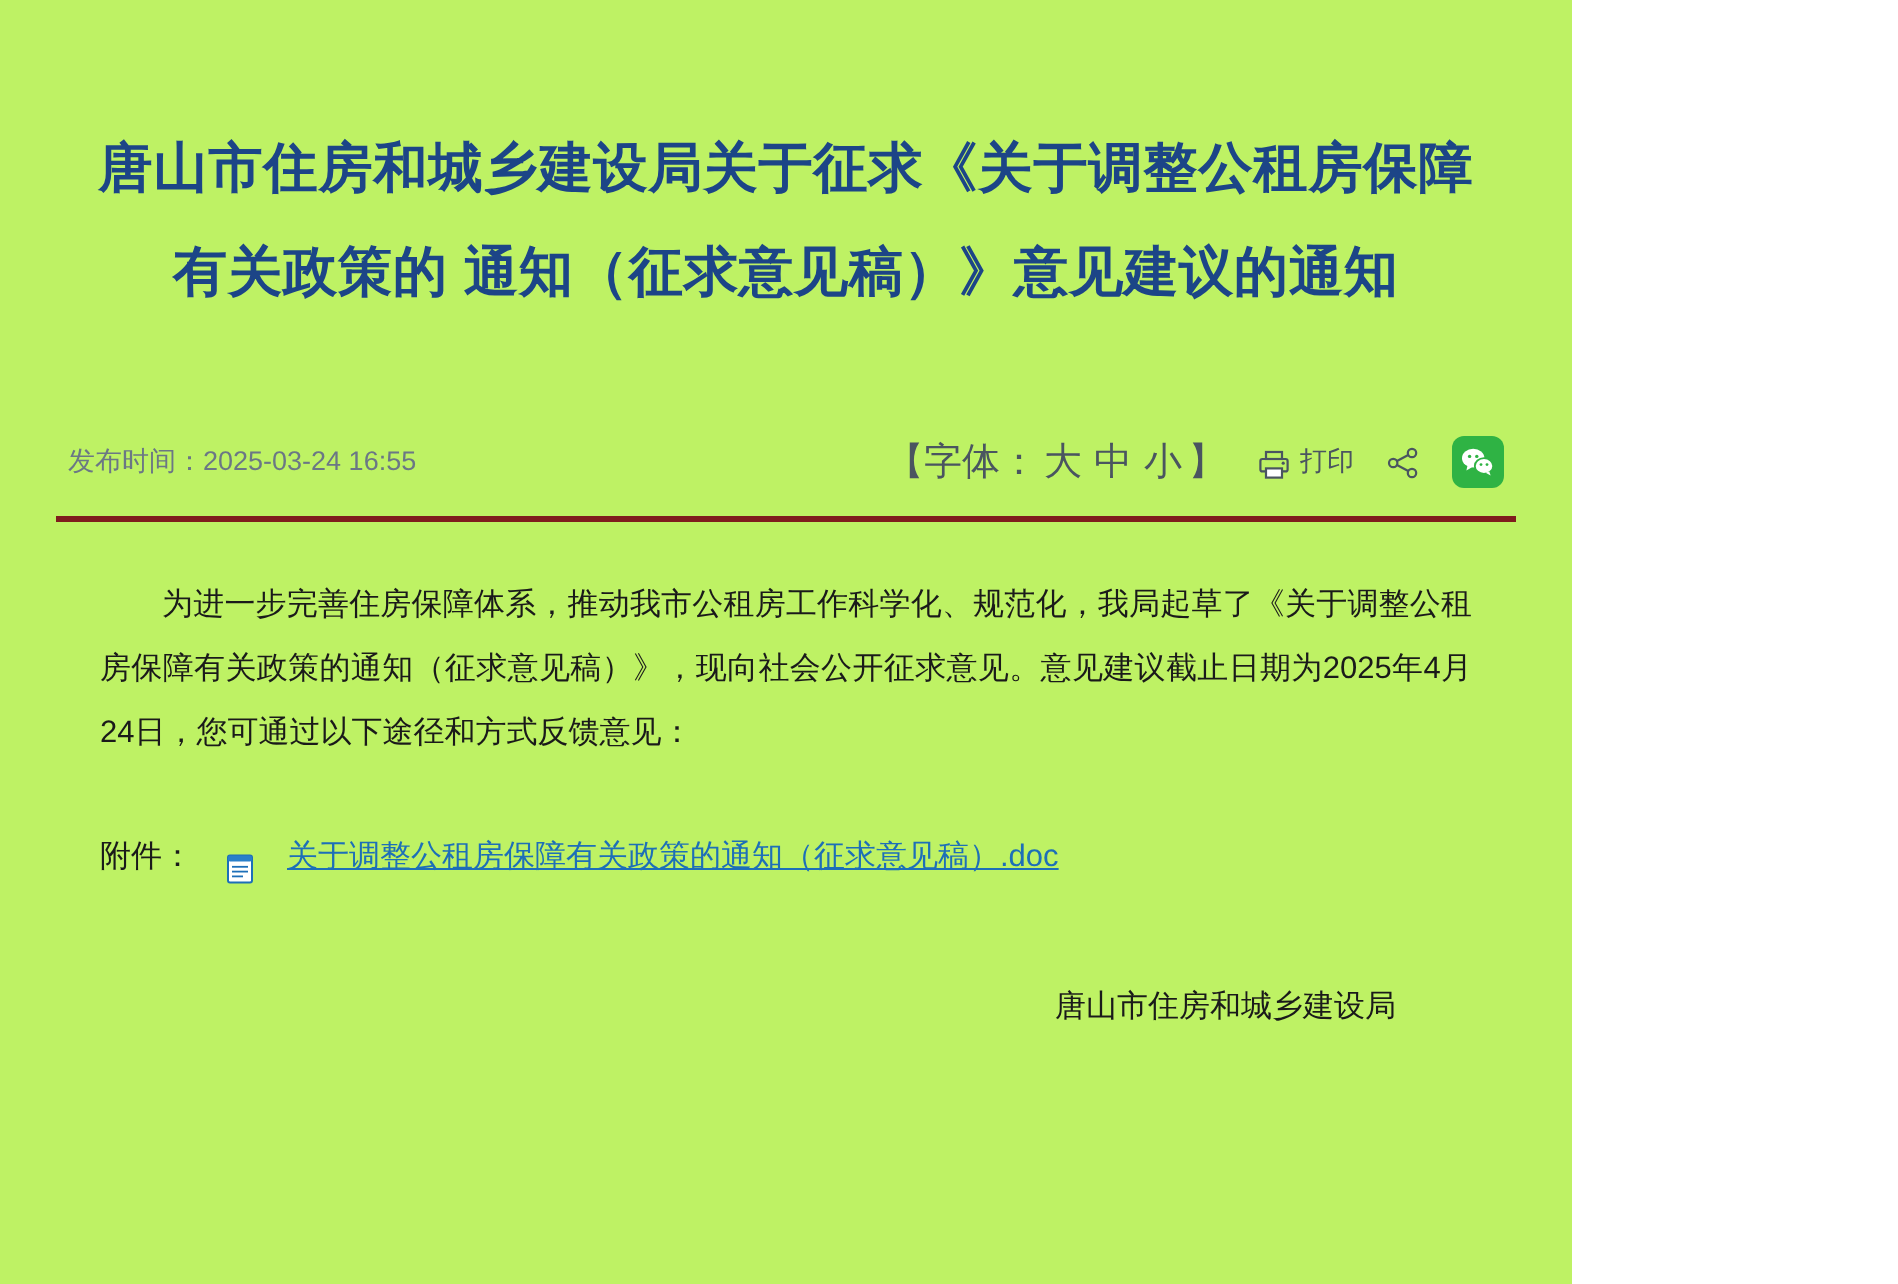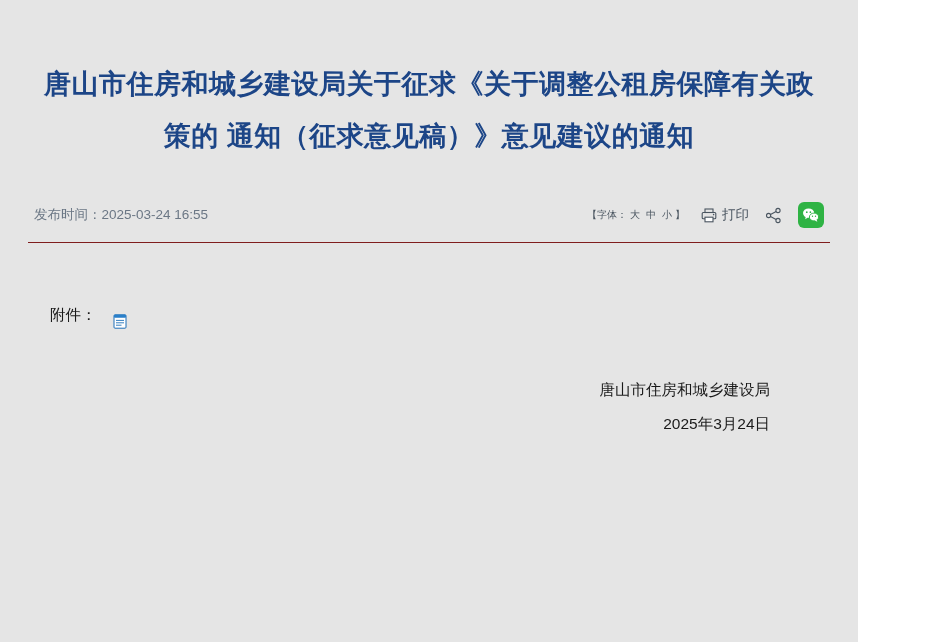--- a/index.html
+++ b/index.html
@@ -9,72 +9,72 @@
   }
   body {
     width: 949px;
     height: 642px;
     font-family: "Liberation Sans", sans-serif;
     color: #333;
     overflow: hidden;
   }
   .page {
     position: relative;
-    width: 858px;
+    width: 786px;
     height: 642px;
-    background: #e5e5e5;
+    background: #bef264;
     box-sizing: border-box;
   }
   .article {
     padding: 0 28px;
   }
   .title {
     margin: 0;
     padding: 58px 12px 0 12px;
     font-size: 27px;
     line-height: 52px;
     font-weight: bold;
     color: #1c4587;
     text-align: center;
     letter-spacing: 0.5px;
   }
   .meta-bar {
     position: relative;
-    margin-top: 40px;
+    margin-top: 56px;
     padding: 0 6px 14px 6px;
     display: flex;
     align-items: center;
     font-size: 13.5px;
     color: #6b7785;
-    border-bottom: 1px solid #7f1d1d;
+    border-bottom: 3px solid #7f1d1d;
   }
   .meta-left {
     display: flex;
     align-items: center;
     gap: 26px;
     white-space: nowrap;
   }
   .meta-right {
     margin-left: auto;
     display: flex;
     align-items: center;
     gap: 16px;
     white-space: nowrap;
   }
   .font-size-group {
     color: #4a5560;
-    font-size: 10px;
+    font-size: 19px;
   }
   .font-size-group .fs-opt {
     margin: 0 3px;
     cursor: pointer;
   }
   .print-btn {
     display: flex;
-    align-items: center;
+    align-items: flex-end;
     gap: 5px;
     color: #4a5560;
     cursor: pointer;
   }
   .icon-print {
     display: inline-block;
     width: 16px;
     height: 15px;
     position: relative;
   }
@@ -189,34 +189,35 @@
               <polygon points="14.6,12.6 15.3,14.8 12.8,13.4" fill="#ffffff"></polygon>
               <circle cx="10.5" cy="9.3" r="0.7" fill="#2fb344"></circle>
               <circle cx="13.5" cy="9.3" r="0.7" fill="#2fb344"></circle>
             </svg>
           </span>
         </span>
       </div>
     </div>
 
     <div class="content">
+      <p class="p-indent">为进一步完善住房保障体系，推动我市公租房工作科学化、规范化，我局起草了《关于调整公租房保障有关政策的通知（征求意见稿）》，现向社会公开征求意见。意见建议截止日期为2025年4月24日，您可通过以下途径和方式反馈意见：</p>
 
       <div class="attach">
         <span>附件：</span>
         <span class="attach-icon">
           <svg width="15" height="15" viewBox="0 0 15 15">
             <rect x="1" y="0.8" width="12" height="13.4" rx="1" fill="#ffffff" stroke="#1d6fb8" stroke-width="1"></rect>
             <rect x="1" y="0.8" width="12" height="3" rx="1" fill="#2a7fc9"></rect>
             <line x1="3" y1="6.4" x2="11" y2="6.4" stroke="#1d6fb8" stroke-width="0.9"></line>
             <line x1="3" y1="8.8" x2="11" y2="8.8" stroke="#1d6fb8" stroke-width="0.9"></line>
             <line x1="3" y1="11.2" x2="8.5" y2="11.2" stroke="#1d6fb8" stroke-width="0.9"></line>
           </svg>
         </span>
+        <a class="attach-link" href="#">关于调整公租房保障有关政策的通知（征求意见稿）.doc</a>
       </div>
 
       <div class="signature">
         <div>唐山市住房和城乡建设局</div>
-        <div>2025年3月24日</div>
       </div>
     </div>
 
   </div>
 </div>
 
 </body></html>

